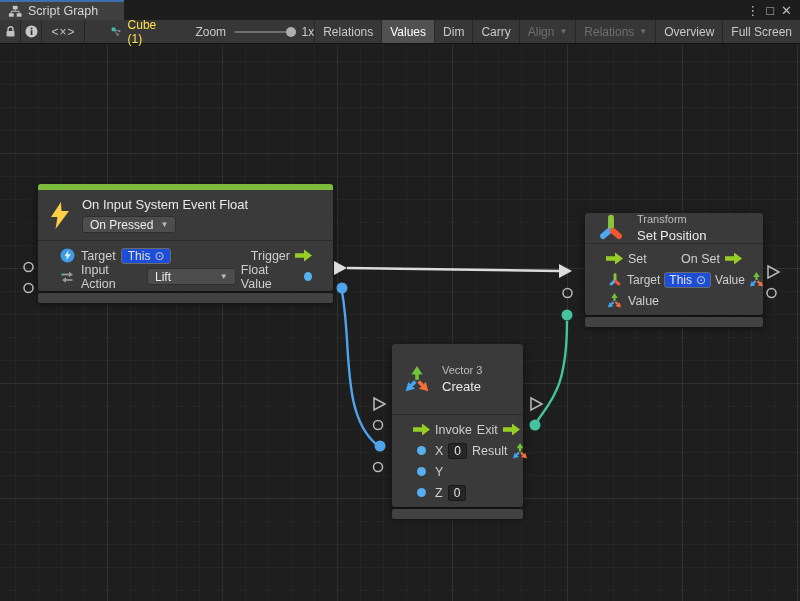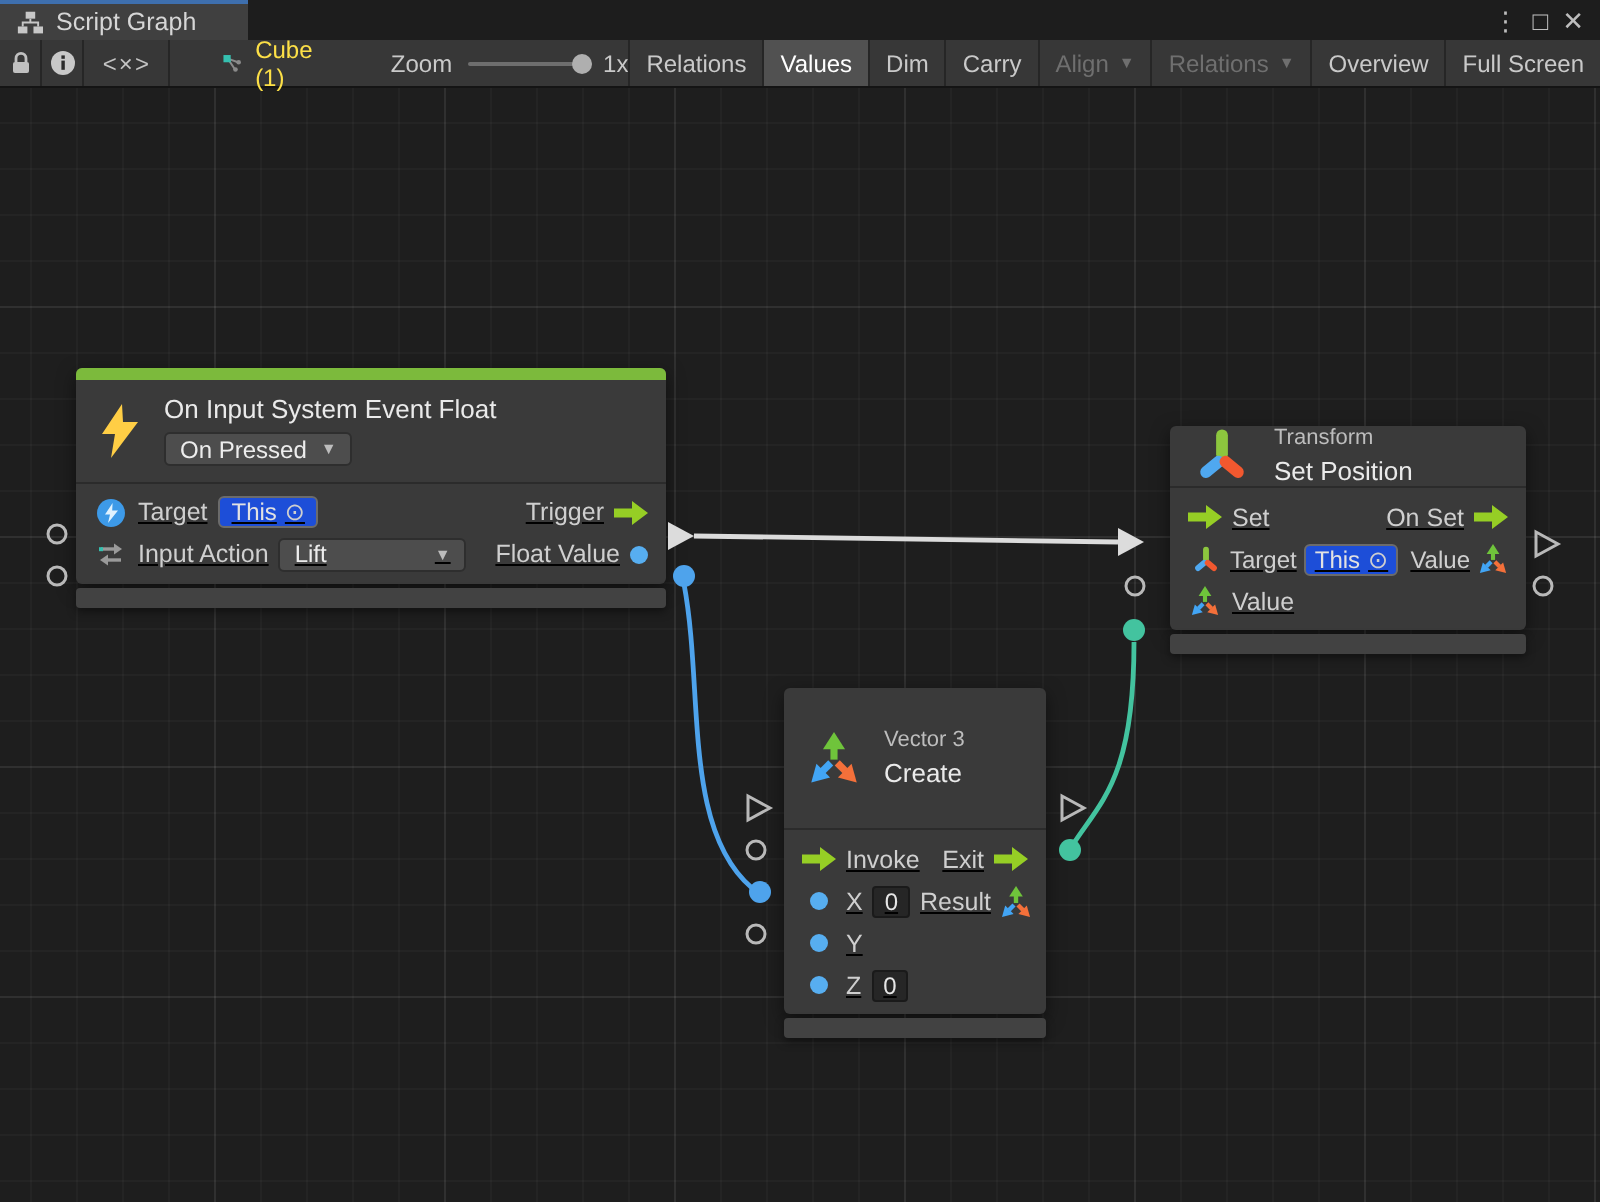--- a/index.html
+++ b/index.html
@@ -54,21 +54,21 @@
   svg.wires [data-interactable="true"] { pointer-events:auto; }
   
   .node { position:absolute; z-index:2; }
   .node-main { background:#3a3a3a; border-radius:3px; box-shadow:0 3px 9px rgba(0,0,0,0.5); }
   .stripe { height:6px; background:#7cba3c; border-radius:3px 3px 0 0; }
   .nheader { display:flex; align-items:center; padding:7px 10px 7px 8px;
     border-bottom:1px solid #2b2b2b; }
   .nheader .icon-big { margin:0 12px 0 4px; flex:0 0 auto; }
   .ntitle { font-size:13px; color:#eaeaea; }
   .ntype { font-size:11px; color:#bdbdbd; margin-bottom:3px; }
-  .nbody { padding:4px 0;text-decoration:underline; }
+  .nbody { padding:4px 12px; }
   .nrow { display:flex; align-items:center; height:21px; padding:0 9px; gap:5px;
     font-size:12.5px; color:#cfcfcf; }
   .nrow .right { margin-left:auto; display:flex; align-items:center; gap:5px; }
   .nfooter { height:10px; background:#424242; border-radius:2px; margin-top:2px;
     box-shadow:0 2px 5px rgba(0,0,0,0.4); }
   .picon { width:17px; display:flex; justify-content:center; align-items:center; flex:0 0 auto; }
   .dot { width:9px; height:9px; border-radius:50%; background:#57aef0; }
   .chip { display:inline-flex; align-items:center; gap:4px; background:#1d4ed8;
     border:1px solid #6b6b6b; border-radius:3px; height:16px; padding:0 6px;
     font-size:12px; color:#e2e2e2; }

